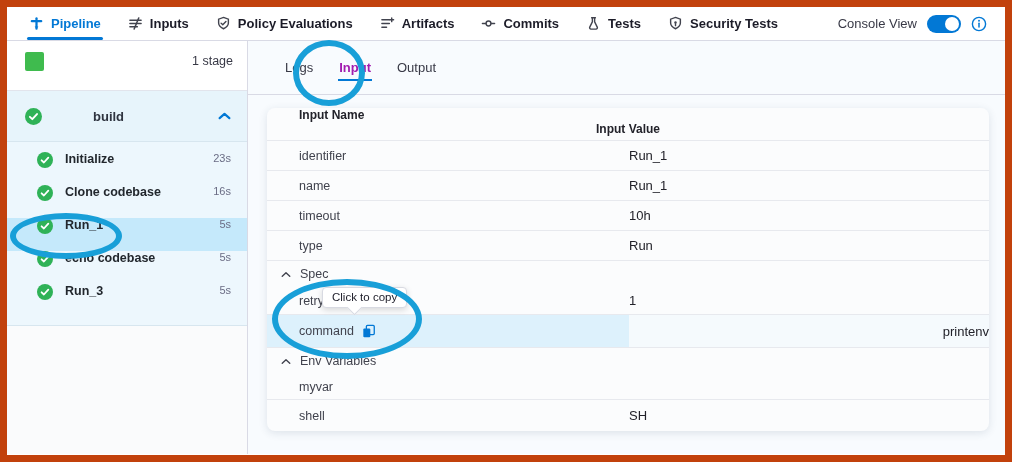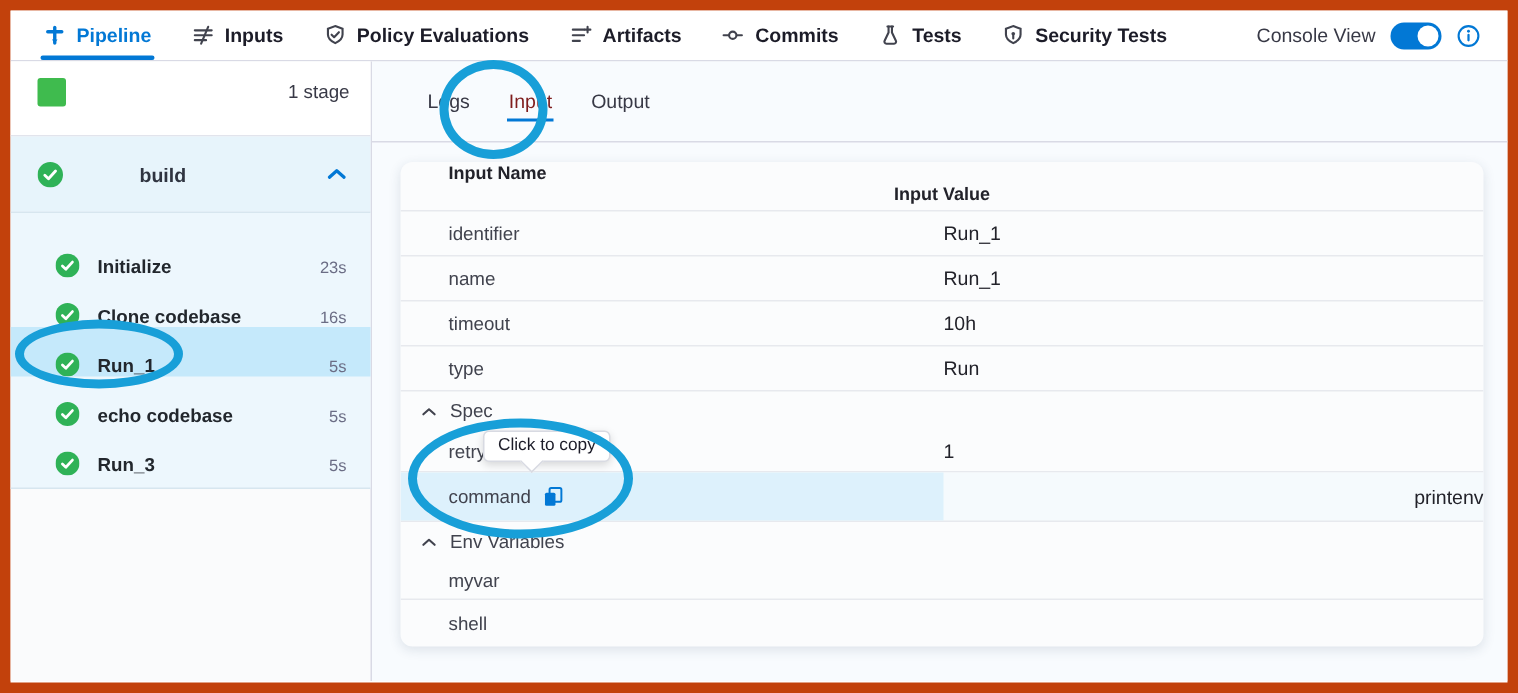--- a/index.html
+++ b/index.html
@@ -24,29 +24,29 @@
   .mainarea { flex:1; background:#f8fbfe; display:flex; flex-direction:column; }
 
   
   .stage-row { height:50px; background:#fff; border-bottom:1px solid #e2e4ec; display:flex; align-items:center; padding:0 14px 9px 18px; }
   .stage-square { width:19px; height:19px; background:#3fbb4e; border-radius:2px; }
   .stage-count { margin-left:auto; font-size:12.5px; color:#383946; }
   .group-header { height:50px; background:#e7f4fb; display:flex; align-items:center; gap:10px; padding:0 16px 0 18px; cursor:pointer; }
   .group-label { font-size:13px; font-weight:bold; color:#2f3440;margin-left:41px; }
   .group-header .chev { margin-left:auto; }
   .steps { background:#edf7fd; border-top:1px solid #d7e6ef; border-bottom:1px solid #d7e6ef; padding:10px 0 8px 0; }
-  .step { height:33px; display:flex; align-items:flex-end; gap:12px; padding:0 16px 0 30px; cursor:pointer; }
+  .step { height:33px; display:flex; align-items:flex-start; gap:12px; padding:0 16px 0 30px; cursor:pointer; }
   .step.selected { background:#c5e9fb; }
   .step-label { font-size:12.5px; font-weight:bold; color:#22272d; }
   .step-dur { margin-left:auto; font-size:11px; color:#6b6d85; }
 
   
   .main-tabs { height:54px; display:flex; align-items:center; gap:26px; padding:0 0 0 37px; border-bottom:1px solid #d9dae5; }
   .main-tab { font-size:13px; color:#383946; cursor:pointer; position:relative; padding:6px 0; }
-  .main-tab.active { font-weight:normal; color:#7f1d1d; }
+  .main-tab.active { font-weight:bold; color:#a21caf; }
   .main-tab.active::after { content:''; position:absolute; left:-1px; right:-1px; bottom:0; height:2px; background:#0278d5; }
 
   
   .card { width:722px; margin:13px 0 0 19px; background:#fbfcfd; border-radius:8px; box-shadow:0 2px 8px rgba(40,60,90,0.13); overflow:hidden; }
   .trow { display:flex; align-items:center; }
   .bb { border-bottom:1px solid #e7e9ee; }
   .thead { height:33px;flex-direction:column; }
   .thead .cell-name, .thead .cell-value { font-size:12px; font-weight:bold; color:#22222a; }
   .cell-name { width:362px; padding-left:32px; font-size:12.5px; color:#41434e; display:flex; align-items:center; gap:8px; align-self:stretch; }
   .cell-value { flex:1; font-size:13px; color:#22222a; }
@@ -287,20 +287,21 @@
               </svg>
             </span>
           <span>Env Variables</span>
         </div>
         <div class="trow r26 bb">
           <div class="cell-name">myvar</div>
           <div class="cell-value"></div>
         </div>
         <div class="trow r31">
           <div class="cell-name">shell</div>
+          <div class="cell-value">SH</div>
         </div>
       </div>
     </div>
   </div>
 
   <div class="tooltip">Click to copy</div>
 
   <div class="ann ann-input"></div>
   <div class="ann ann-run1"></div>
   <div class="ann ann-cmd"></div>

